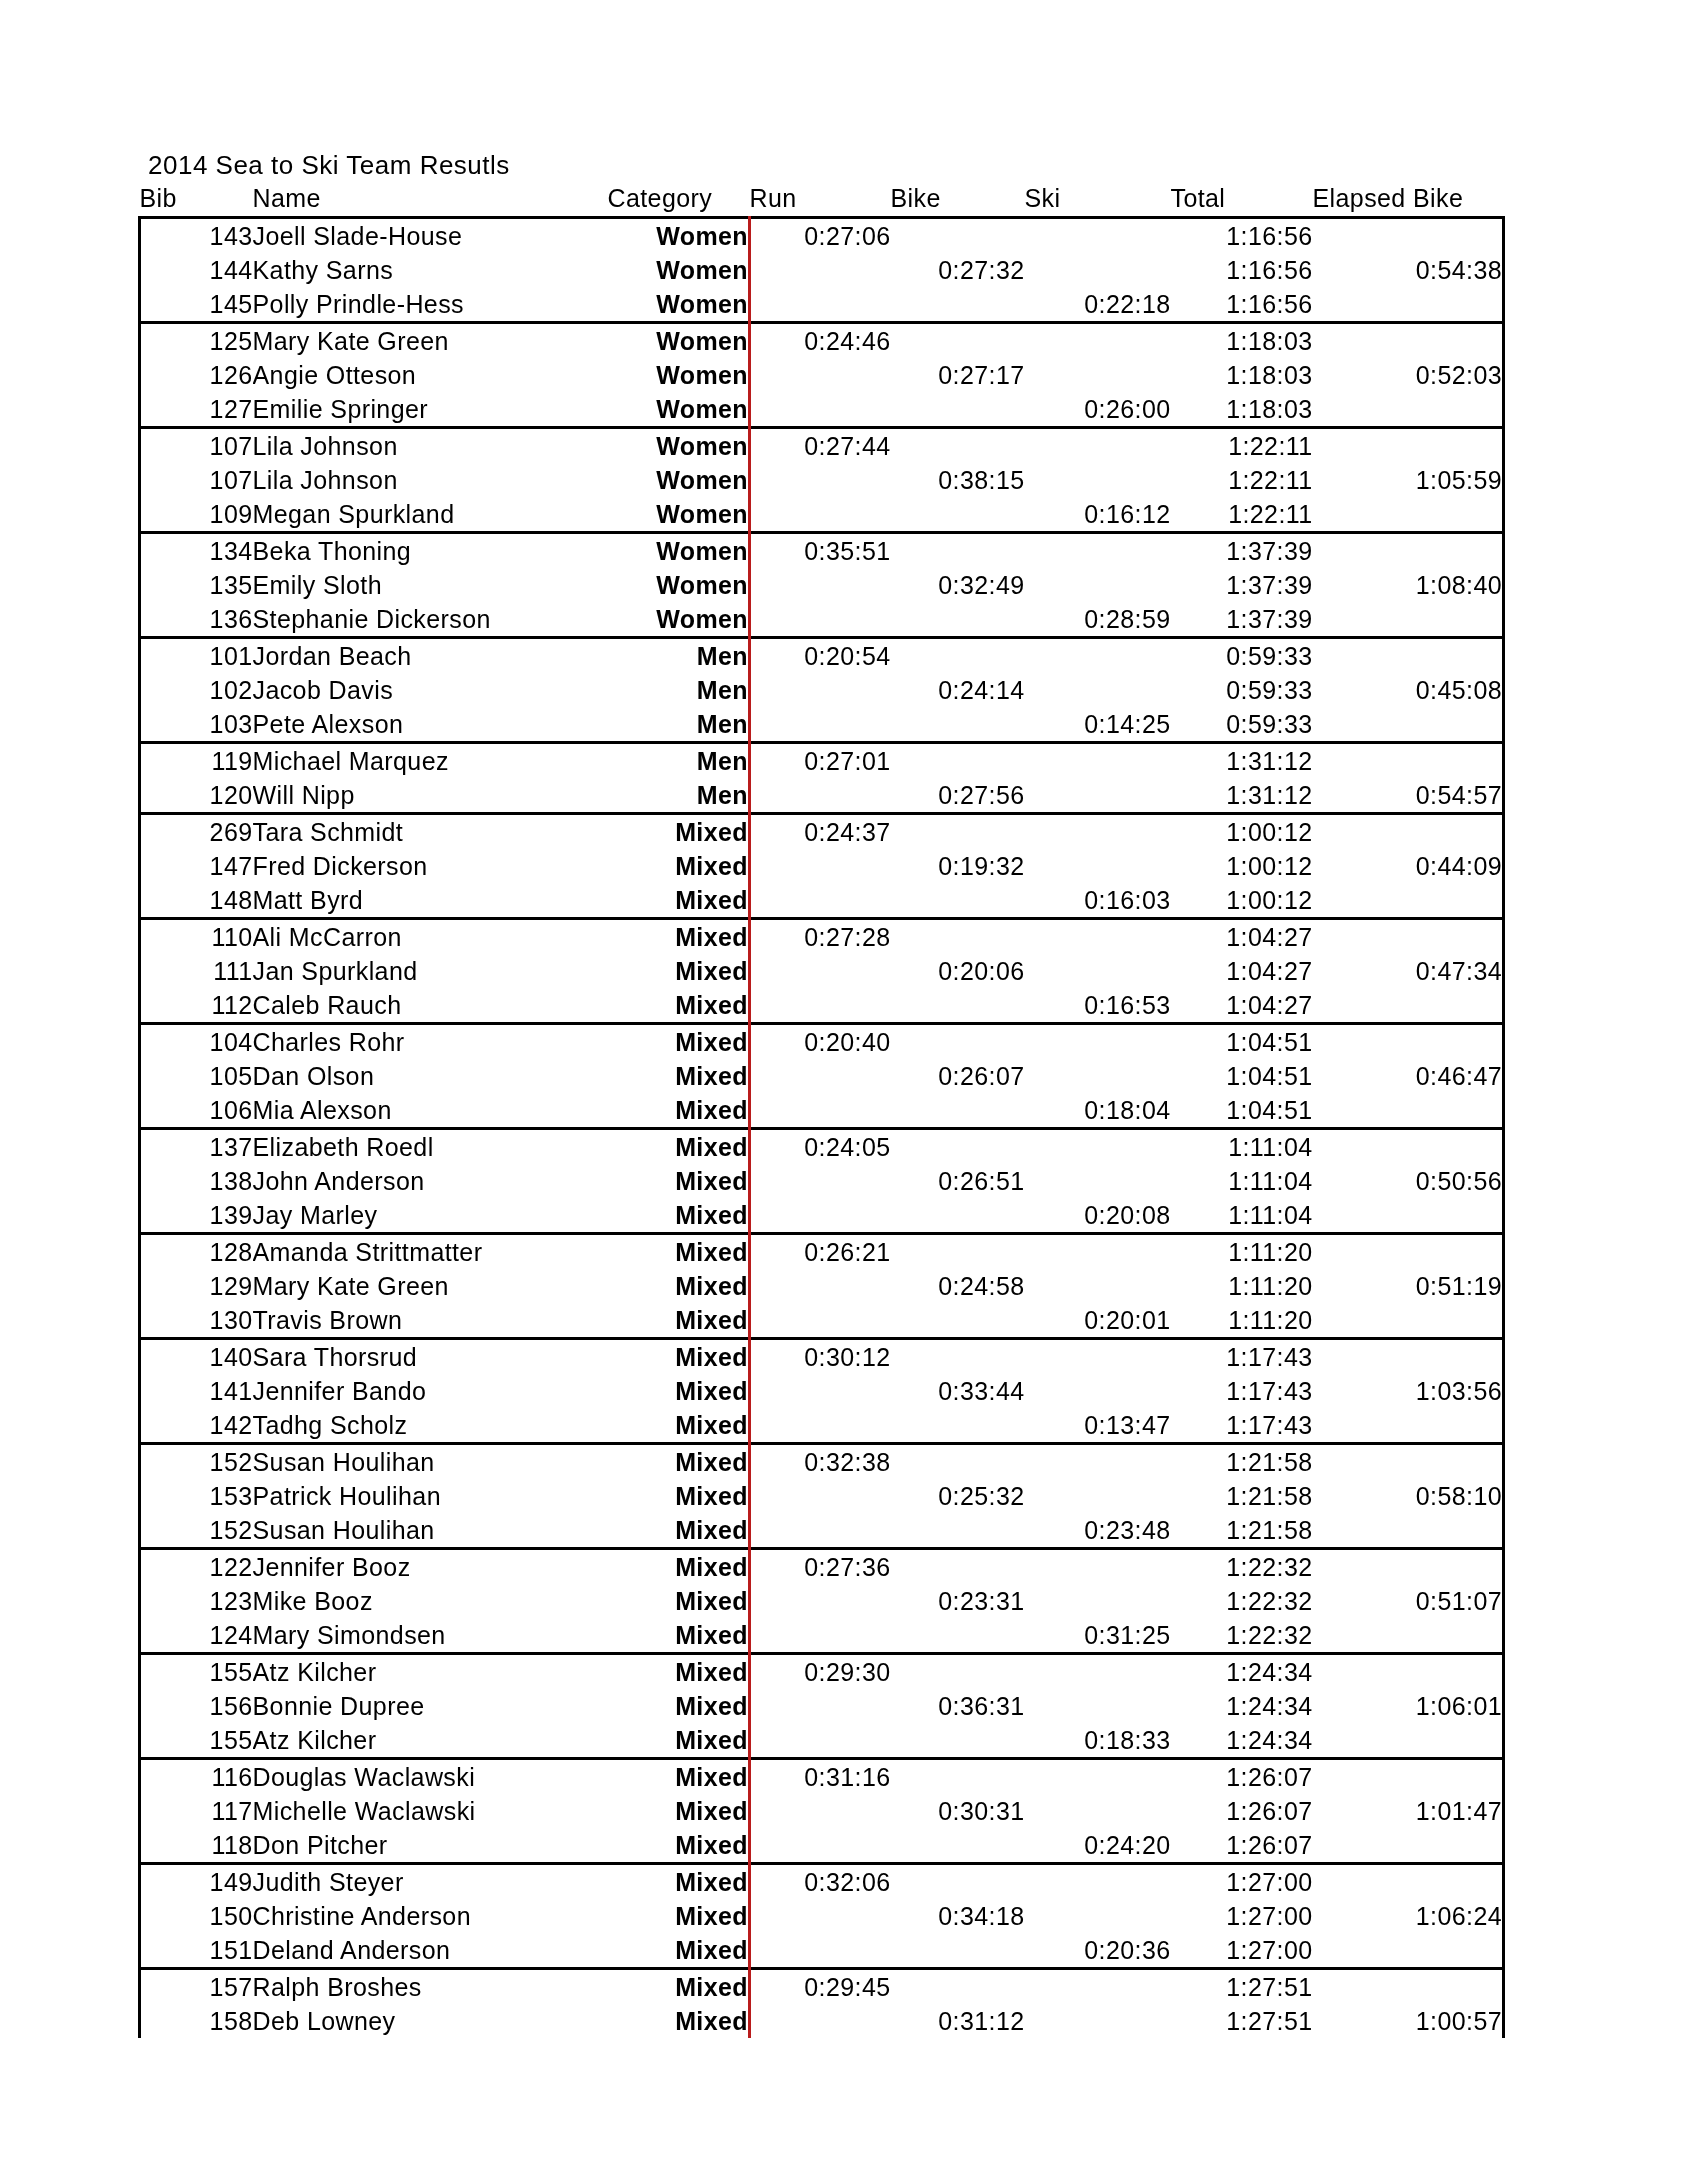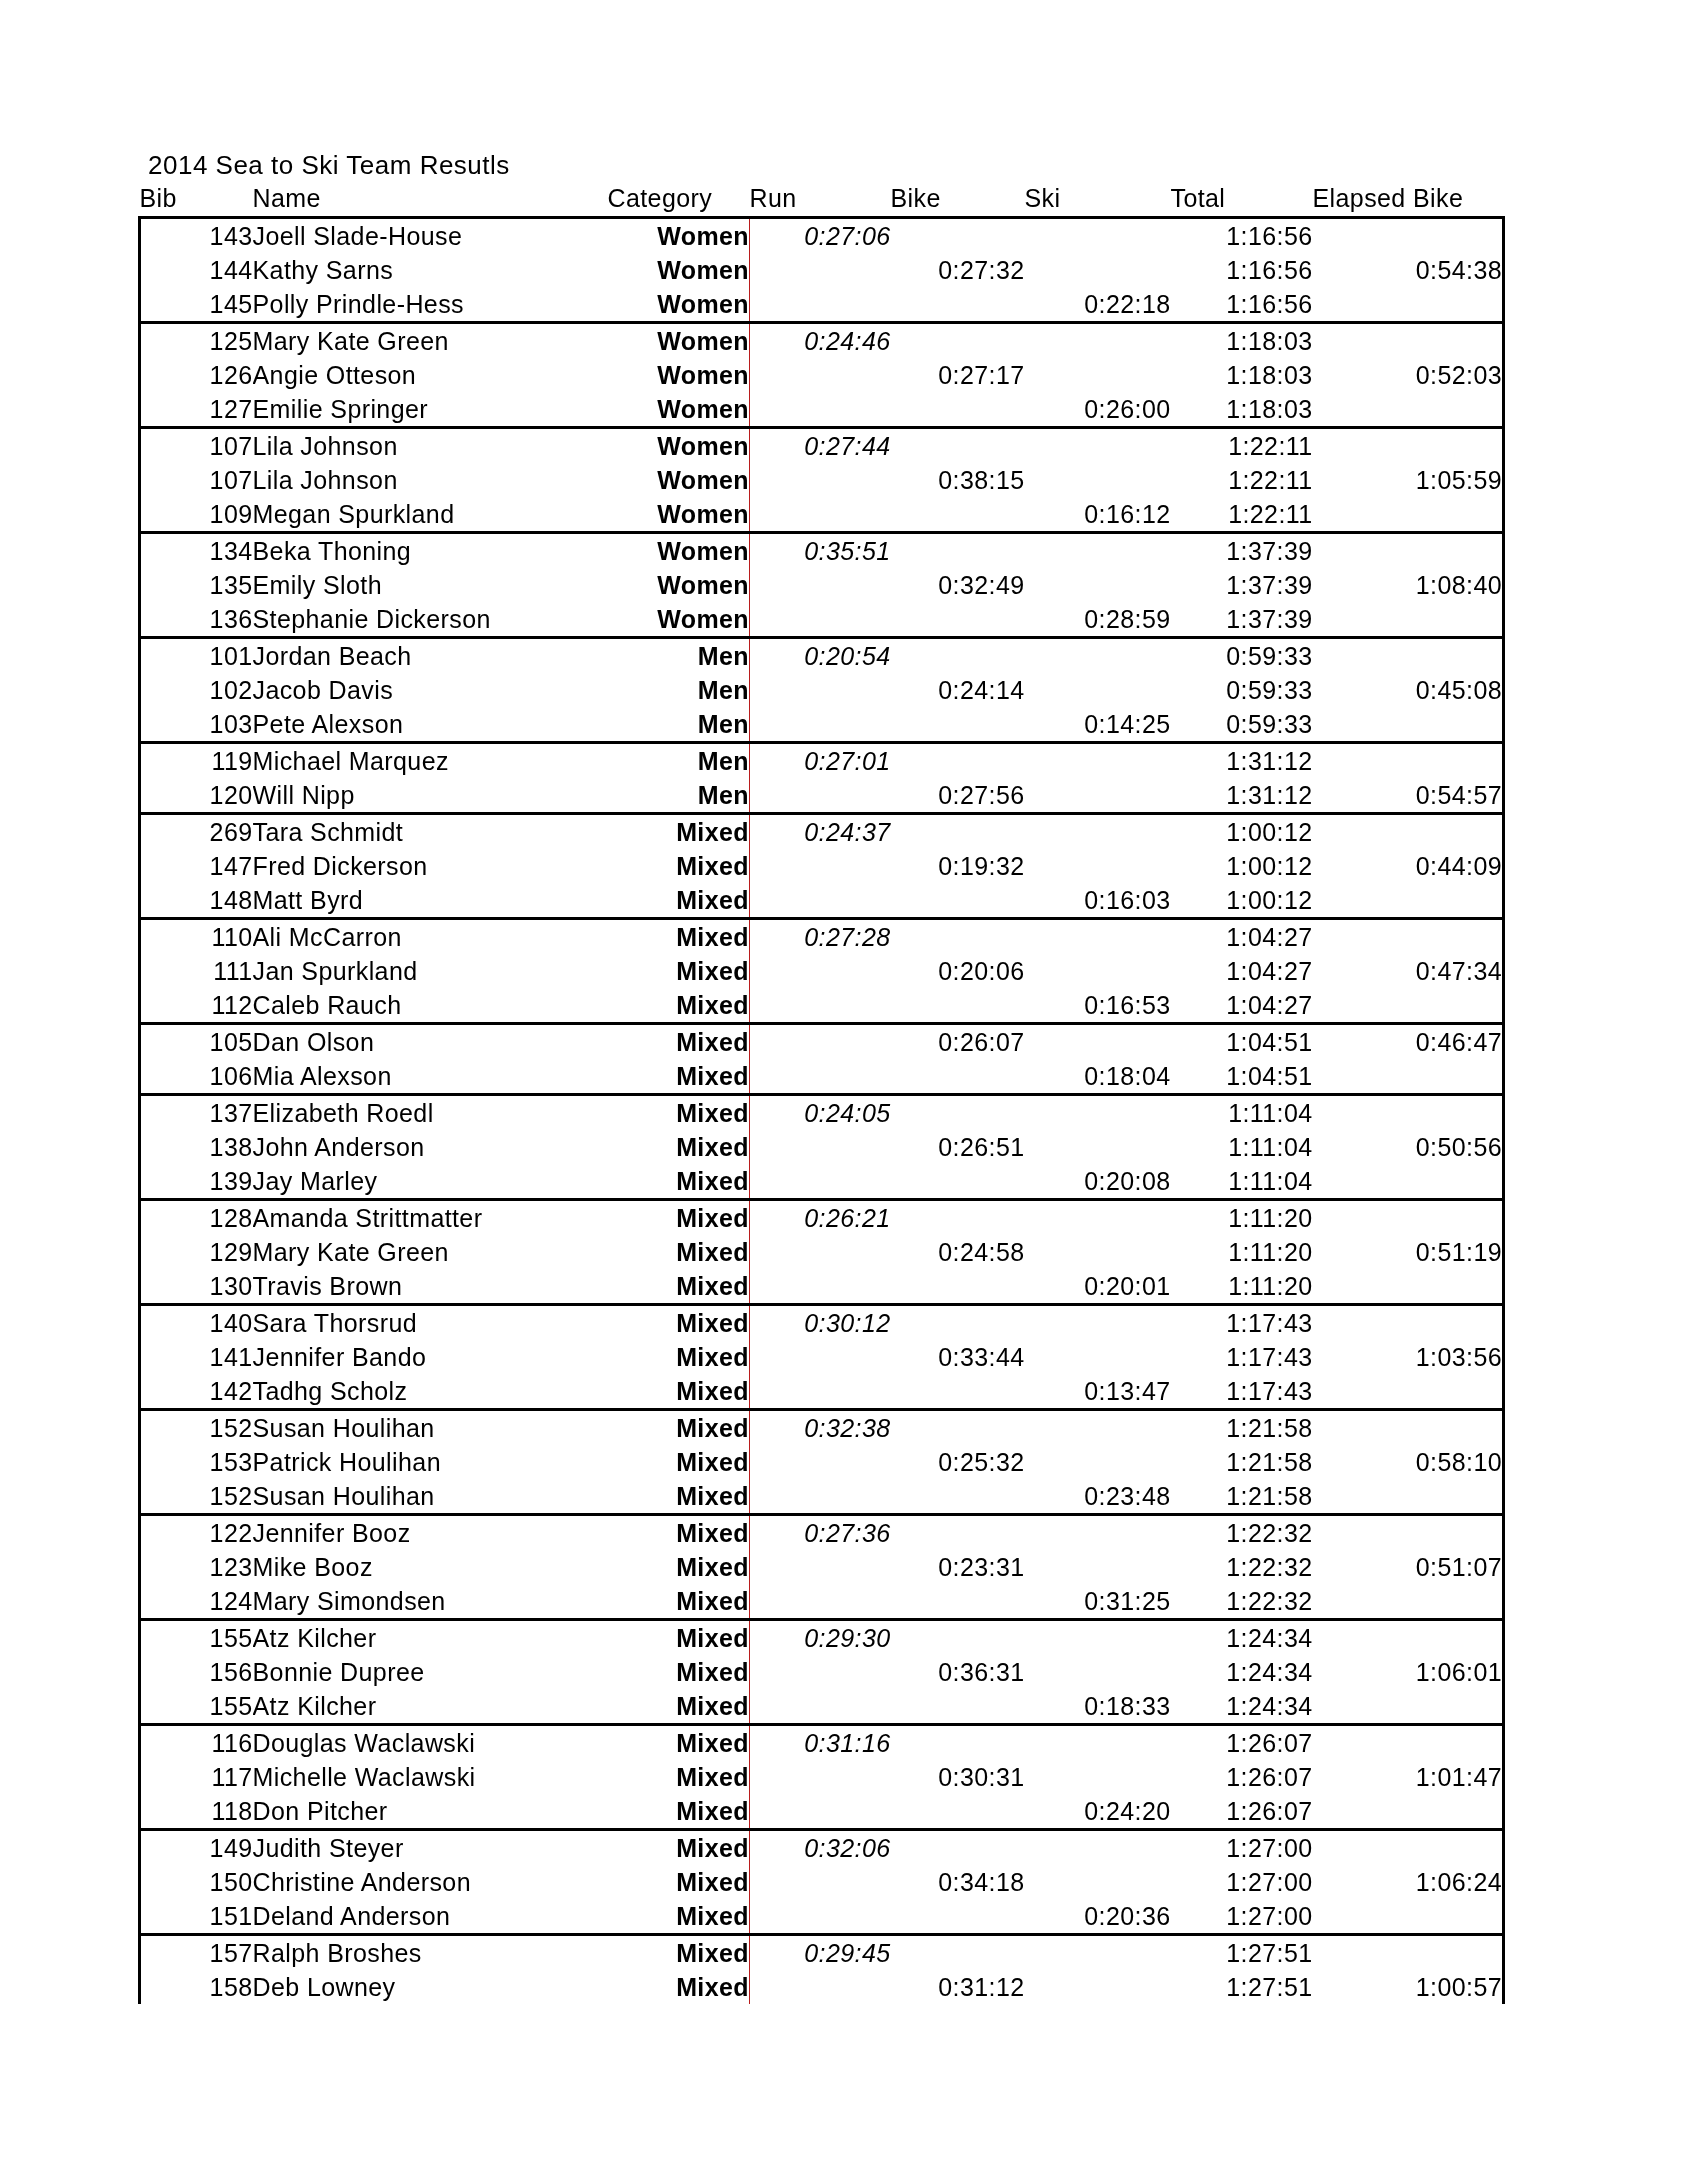--- a/index.html
+++ b/index.html
@@ -19,21 +19,21 @@
   table.results th {
     font-weight:400; text-align:left; vertical-align:middle;
     height:36px; padding:0; border:none; white-space:nowrap; overflow:hidden;
   }
   table.results td {
     height:34px; padding:0; vertical-align:middle;
     white-space:nowrap; overflow:hidden;
   }
   table.results tbody { border:3px solid #000; }
   table.results tbody.last { border-bottom:none; }
-  table.results tbody td.c3 { border-left:1px solid #b91c1c;font-style:italic; }
+  table.results tbody td.c3 { border-left:3px solid #b91c1c; }
   .c0 { text-align:right;  padding-right:6px; }
   .c1 { text-align:left;   padding-left:7px;margin-left:12px;  }
   .c2 { text-align:right;   padding-left:6px;font-weight:bold;  }
   .c3, .c4, .c5, .c6 { text-align:right; padding-right:4px; }
   .c7 { text-align:right;  padding-right:4px;margin-top:40px; }
 </style>
 </head>
 <body>
 
 <div class="page">
@@ -303,20 +303,30 @@
           <td class="c2">Mixed</td>
           <td class="c3"></td>
           <td class="c4"></td>
           <td class="c5">0:16:53</td>
           <td class="c6">1:04:27</td>
           <td class="c7"></td>
         </tr>
       </tbody>
       <tbody>
         <tr>
+          <td class="c0">104</td>
+          <td class="c1">Charles Rohr</td>
+          <td class="c2">Mixed</td>
+          <td class="c3">0:20:40</td>
+          <td class="c4"></td>
+          <td class="c5"></td>
+          <td class="c6">1:04:51</td>
+          <td class="c7"></td>
+        </tr>
+        <tr>
           <td class="c0">105</td>
           <td class="c1">Dan Olson</td>
           <td class="c2">Mixed</td>
           <td class="c3"></td>
           <td class="c4">0:26:07</td>
           <td class="c5"></td>
           <td class="c6">1:04:51</td>
           <td class="c7">0:46:47</td>
         </tr>
         <tr>

